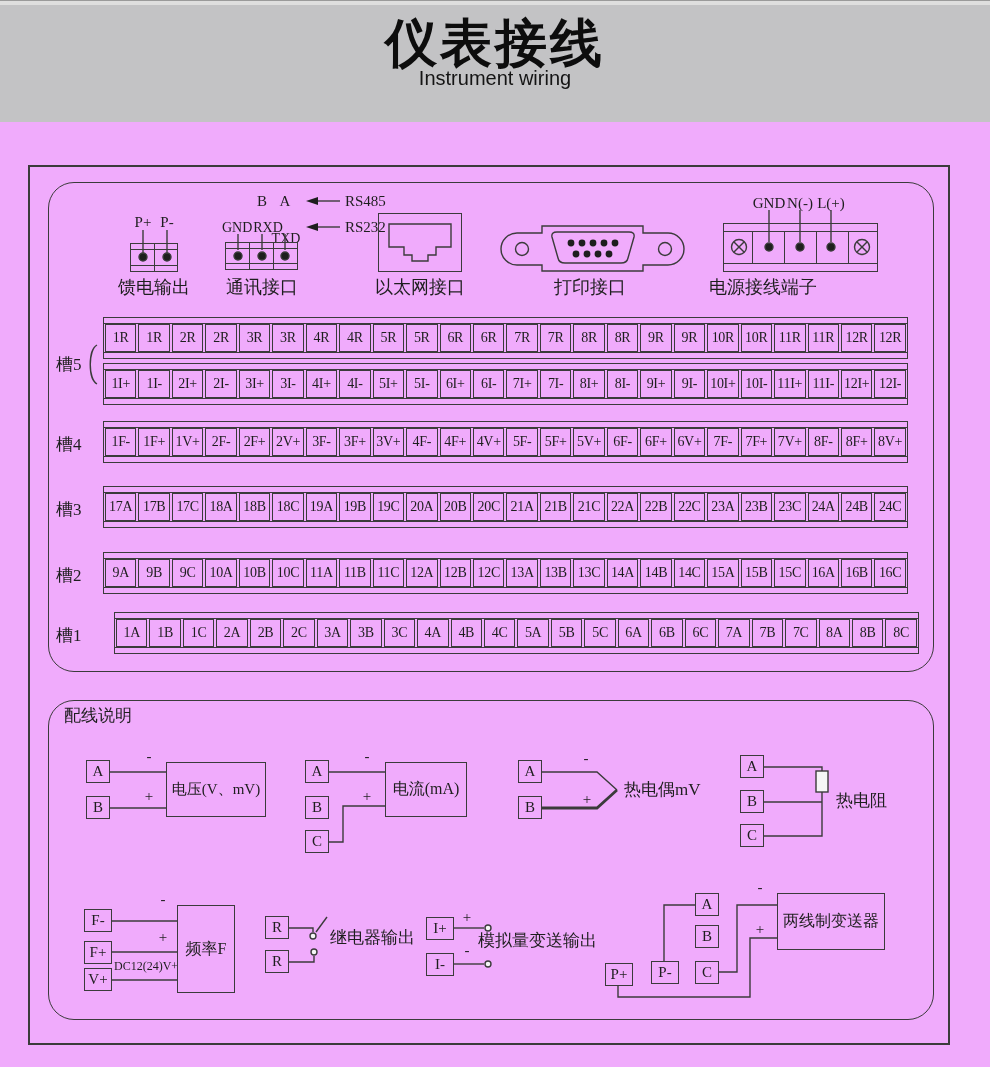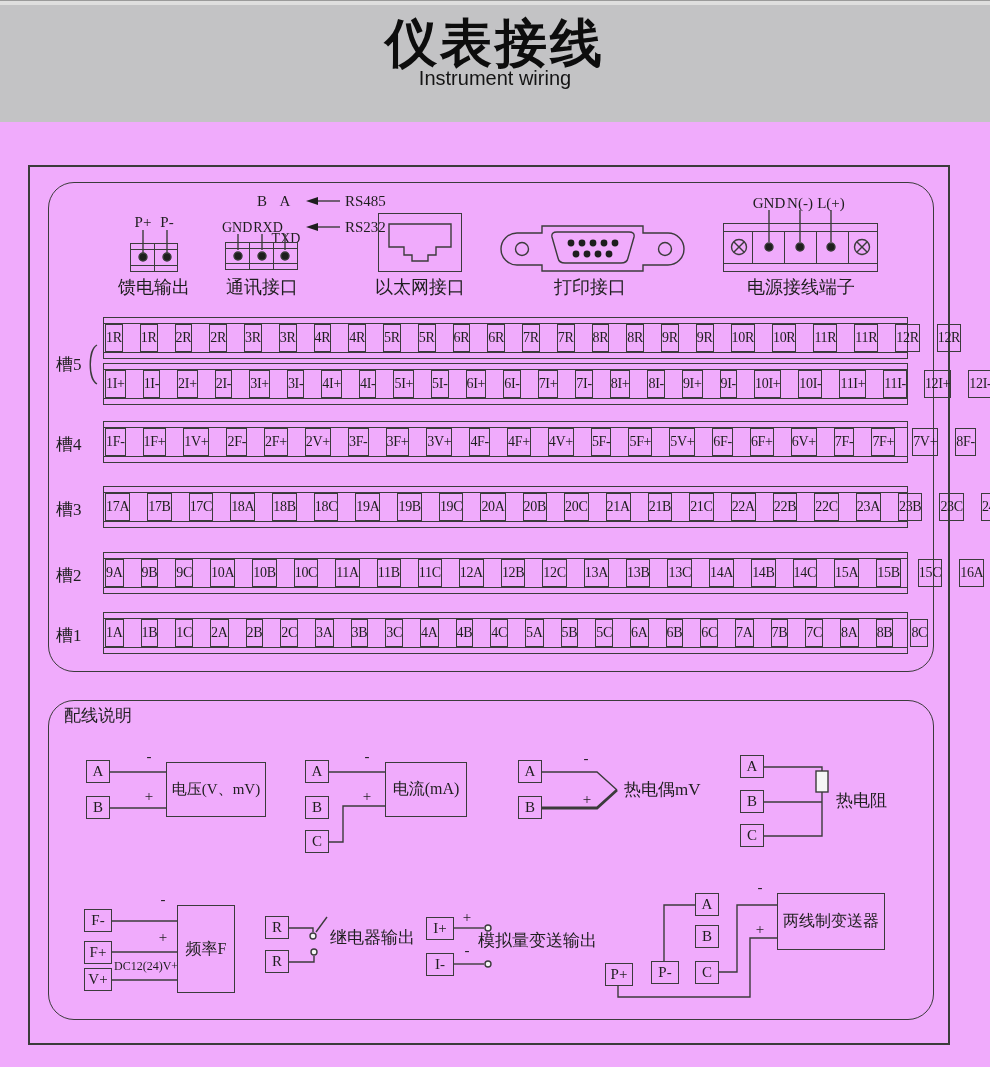--- a/index.html
+++ b/index.html
@@ -43,21 +43,21 @@
   .power-cell { flex:1; border-right:1.4px solid #3b3b3b; }
   .power-cell:last-of-type { border-right:none; }
   .power-mid .power-cell:nth-child(4) { border-right:none; }
 
   
   .strip { position:absolute; left:103px; width:805px; height:42px; border:1.6px solid #3b3b3b;
            display:flex; flex-direction:column; }
   .strip .bar { height:6px; }
   .strip .bar.top { border-bottom:1.4px solid #3b3b3b; }
   .strip .bar.bot { border-top:1.4px solid #3b3b3b; }
-  .strip .cells { flex:1; display:flex;gap:15px; }
+  .strip .cells { flex:1; display:flex; }
   .strip .cell { flex:1; margin:0 1px; border:1.4px solid #3b3b3b; display:flex;
                  align-items:center; justify-content:center; font-size:14px; letter-spacing:-0.3px; }
   .slot-label { position:absolute; left:56px; width:34px; font-size:17px; }
 
   
   .tbox { position:absolute; border:1.6px solid #3b3b3b; min-width:24px; height:23px;
           display:flex; align-items:center; justify-content:center; font-size:15px; padding:0 2px; }
   .dbox { position:absolute; border:1.6px solid #3b3b3b; display:flex; align-items:center;
           justify-content:center; font-size:16px; }
   .sign { width:14px; text-align:center; }
@@ -113,21 +113,21 @@
     <div class="pbar top"></div>
     <div class="power-mid">
       <div class="power-screw l"></div>
       <div class="power-cell"></div>
       <div class="power-cell"></div>
       <div class="power-cell"></div>
       <div class="power-screw r"></div>
     </div>
     <div class="pbar bot"></div>
   </div>
-  <span class="t cap tc" style="left:746px;top:277px;width:110px;">电源接线端子</span>
+  <span class="t cap tc" style="left:708px;top:277px;width:110px;">电源接线端子</span>
 
   <span class="slot-label" style="top:353px;">槽5</span>
   <div class="strip" style="top:317px;">
     <div class="bar top"></div>
     <div class="cells">
         <div class="cell">1R</div>
         <div class="cell">1R</div>
         <div class="cell">2R</div>
         <div class="cell">2R</div>
         <div class="cell">3R</div>
@@ -274,21 +274,21 @@
         <div class="cell">15B</div>
         <div class="cell">15C</div>
         <div class="cell">16A</div>
         <div class="cell">16B</div>
         <div class="cell">16C</div>
       </div>
     <div class="bar bot"></div>
   </div>
 
   <span class="slot-label" style="top:624px;">槽1</span>
-  <div class="strip" style="top:612px;">
+  <div class="strip" style="top:612px;margin-left:11px;">
     <div class="bar top"></div>
     <div class="cells">
         <div class="cell">1A</div>
         <div class="cell">1B</div>
         <div class="cell">1C</div>
         <div class="cell">2A</div>
         <div class="cell">2B</div>
         <div class="cell">2C</div>
         <div class="cell">3A</div>
         <div class="cell">3B</div>

